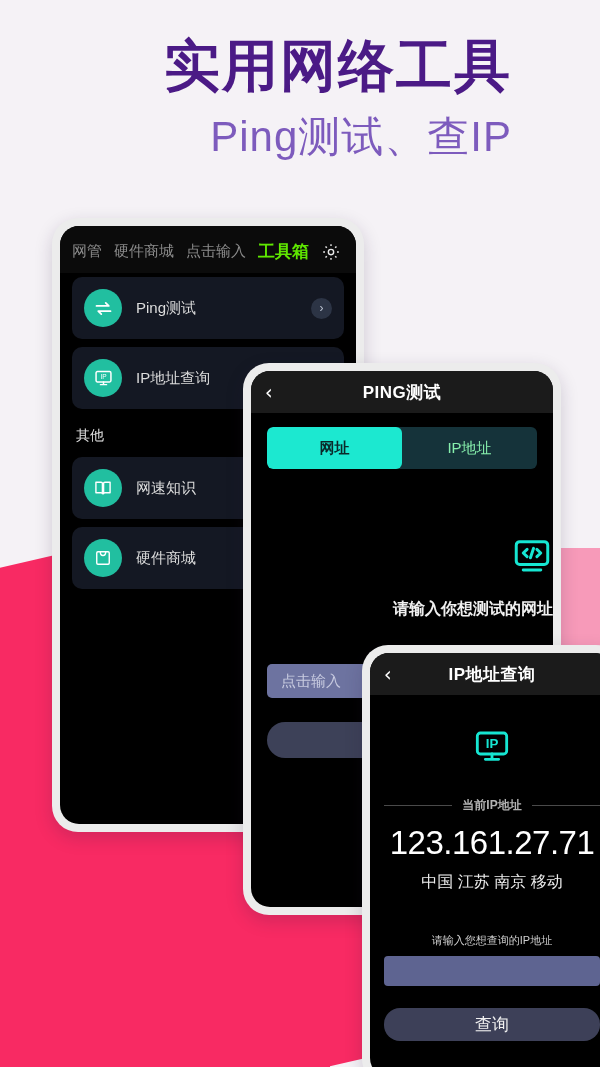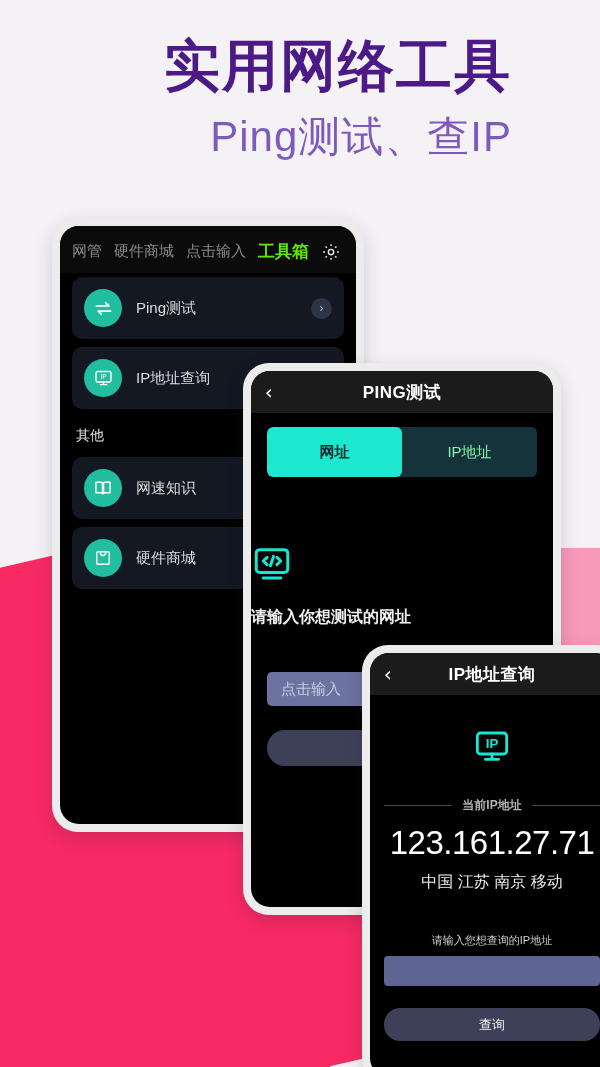--- a/index.html
+++ b/index.html
@@ -149,33 +149,33 @@
     letter-spacing: 0.5px;
   }
 
   
   .seg {
     margin: 14px 16px 0 16px;
     display: flex;
     border-radius: 6px;
     overflow: hidden;
     background: #15333a;
-    height: 50px;
+    height: 42px;
   }
   .seg .seg-item {
     flex: 1; display: flex; align-items: center; justify-content: center;
     font-size: 15px; color: #86efac;
   }
   .seg .seg-item.active {
     background: #1ce8d0; color: #0b2a2a; font-weight: bold;
     border-radius: 6px;
   }
   .empty-wrap {
     margin-top: 66px;
-    text-align: left;
+    text-align: right;
   }
   .empty-hint {
     margin-top: 18px;
     color: #f0f0f0; font-size: 16px; font-weight: bold;
   }
   .input-pill {
     margin: 44px 16px 0 16px;
     height: 34px;
     background: #6d73a0;
     border-radius: 5px;
@@ -217,21 +217,21 @@
     height: 30px;
     background: #5e6491;
     border-radius: 4px;
   }
   .ip-btn {
     margin: 22px 14px 0 14px;
     height: 33px;
     background: #3d4058;
     border-radius: 16px;
     display: flex; align-items: center; justify-content: center;
-    color: #f0f0f0; font-size: 13px;
+    color: #f0f0f0; font-size: 17px;
   }
 </style>
 </head>
 <body>
 
 <div id="stage">
 
   <div class="pink-right"></div>
   <div class="pink-left"></div>
   <div class="pink-left-2"></div>

